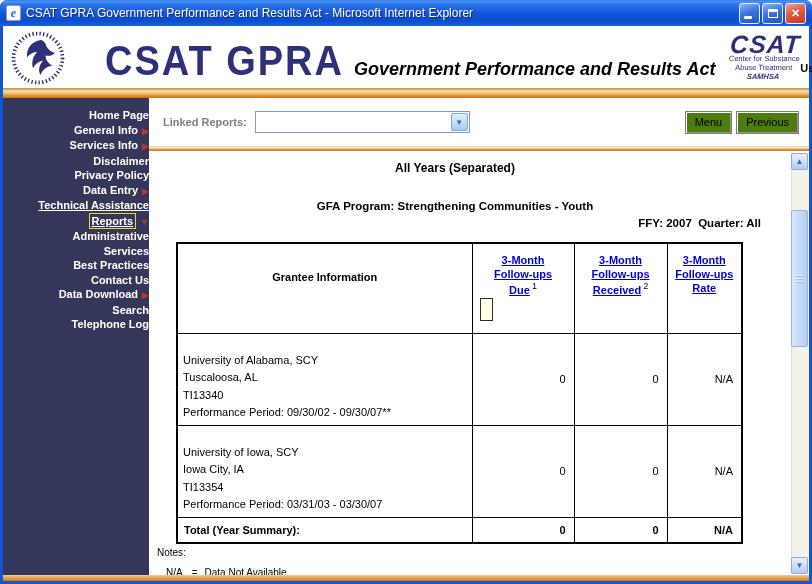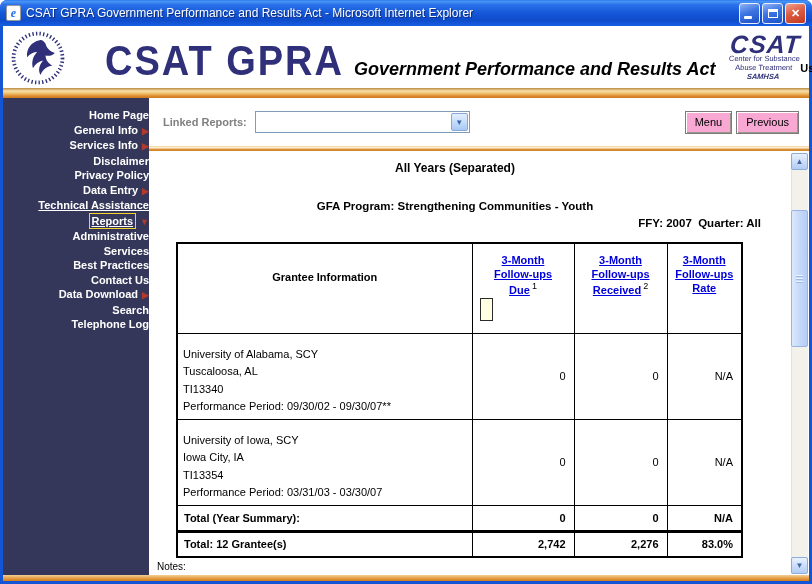--- a/index.html
+++ b/index.html
@@ -57,42 +57,42 @@
   
   .toolbar { height:48px; display:flex; align-items:center; padding:0 10px 0 14px; }
   .lr-label { color:#7f7f7f; font-size:11px; font-weight:bold; margin-right:8px; }
   .xp-select { width:215px; height:22px; border:1px solid #7f9db9; background:#fff; display:flex;
                align-items:center; justify-content:space-between; cursor:pointer; }
   .xp-select .val { font-size:11px; padding-left:4px; color:#000; }
   .xp-select .dd-btn { width:17px; height:18px; margin:1px; border:1px solid #86a7d8; border-radius:2px;
                        background:linear-gradient(180deg,#e3f0fd 0%,#c0d9fa 60%,#a9c8f5 100%);
                        color:#3c67a8; font-size:8px; display:flex; align-items:center; justify-content:center; }
   .tb-buttons { margin-left:auto; display:flex; gap:4px; }
-  .gray-btn { height:23px; padding:0 9px; background:#f9a8d4; border:1px solid #7b7b7b;
+  .gray-btn { height:23px; padding:0 9px; background:#4d7c0f; border:1px solid #7b7b7b;
               box-shadow:inset 1px 1px 0 #fff, inset -1px -1px 0 #9a968e;
               font-size:11px; color:#000; cursor:pointer; font-family:"Liberation Sans",sans-serif; }
 
   .divider { height:5px; background:linear-gradient(180deg,#f2cf96 0%,#fdf5e3 35%,#e0953a 65%,#cc7f24 100%); }
 
   
   .frame { flex:1; position:relative; background:#fff; overflow:hidden; }
   .r-title { text-align:center; font-size:12px; font-weight:bold; margin-top:10px; width:612px; }
   .r-prog  { text-align:center; font-size:11.5px; font-weight:bold; margin-top:25px; width:612px; }
   .r-ffy   { text-align:right; font-size:11.5px; font-weight:bold; margin-top:5px; width:612px; white-space:pre; }
 
   table.report { border-collapse:collapse; margin:13px 0 0 27px; table-layout:fixed; width:565px;
                  border:2px solid #000; }
   table.report th, table.report td { border:1px solid #000; font-size:11px; color:#000; }
   th.c1 { vertical-align:top; padding-top:27px; font-size:11.5px; font-weight:bold; text-align:center; }
   th.chdr { vertical-align:top; padding-top:9px; position:relative; height:90px; font-weight:bold; text-align:center; }
   .th-link { color:#0000dd; text-decoration:underline; font-weight:bold; cursor:pointer; display:inline; line-height:14px; }
   th.chdr sup { color:#000; font-size:9px; font-weight:normal; text-decoration:none; margin-left:2px; }
   .tooltip-box { position:absolute; left:7px; top:54px; width:13px; height:23px; background:#ffffe1; border:1px solid #2b2b2b; }
 
-  td.grantee { height:72px; vertical-align:middle; padding:12px 4px 3px 5px; }
+  td.grantee { height:72px; vertical-align:middle; padding:18px 4px 3px 5px; }
   td.grantee div { line-height:17.5px; }
   td.num { text-align:right; padding-right:8px; vertical-align:middle; }
   tr.trow td { height:26px; font-weight:bold; }
   tr.trow td.lbl { padding-left:6px; }
   tr.total-all td { border-top:3px solid #000; }
 
   .notes { font-size:10px; margin:3px 0 0 8px; color:#000; }
   .na-line { font-size:10px; margin:9px 0 0 17px; color:#000; }
   .na-line .term { font-weight:normal; }
   .na-line .eq { margin:0 7px 0 9px; }
@@ -232,26 +232,20 @@
             <td class="num">0</td>
             <td class="num">0</td>
             <td class="num">N/A</td>
           </tr>
           <tr class="trow">
             <td class="lbl">Total (Year Summary):</td>
             <td class="num">0</td>
             <td class="num">0</td>
             <td class="num">N/A</td>
           </tr>
-          <tr class="trow total-all">
-            <td class="lbl">Total: 12 Grantee(s)</td>
-            <td class="num">2,742</td>
-            <td class="num">2,276</td>
-            <td class="num">83.0%</td>
-          </tr>
         </tbody>
           </table>
 
         <div class="notes">Notes:</div>
         <div class="na-line">
           <span class="term">N/A</span><span class="eq">=</span><span>Data Not Available</span>
         </div>
 
         <div class="vscroll">
           <span class="sb-btn up">▲</span>

